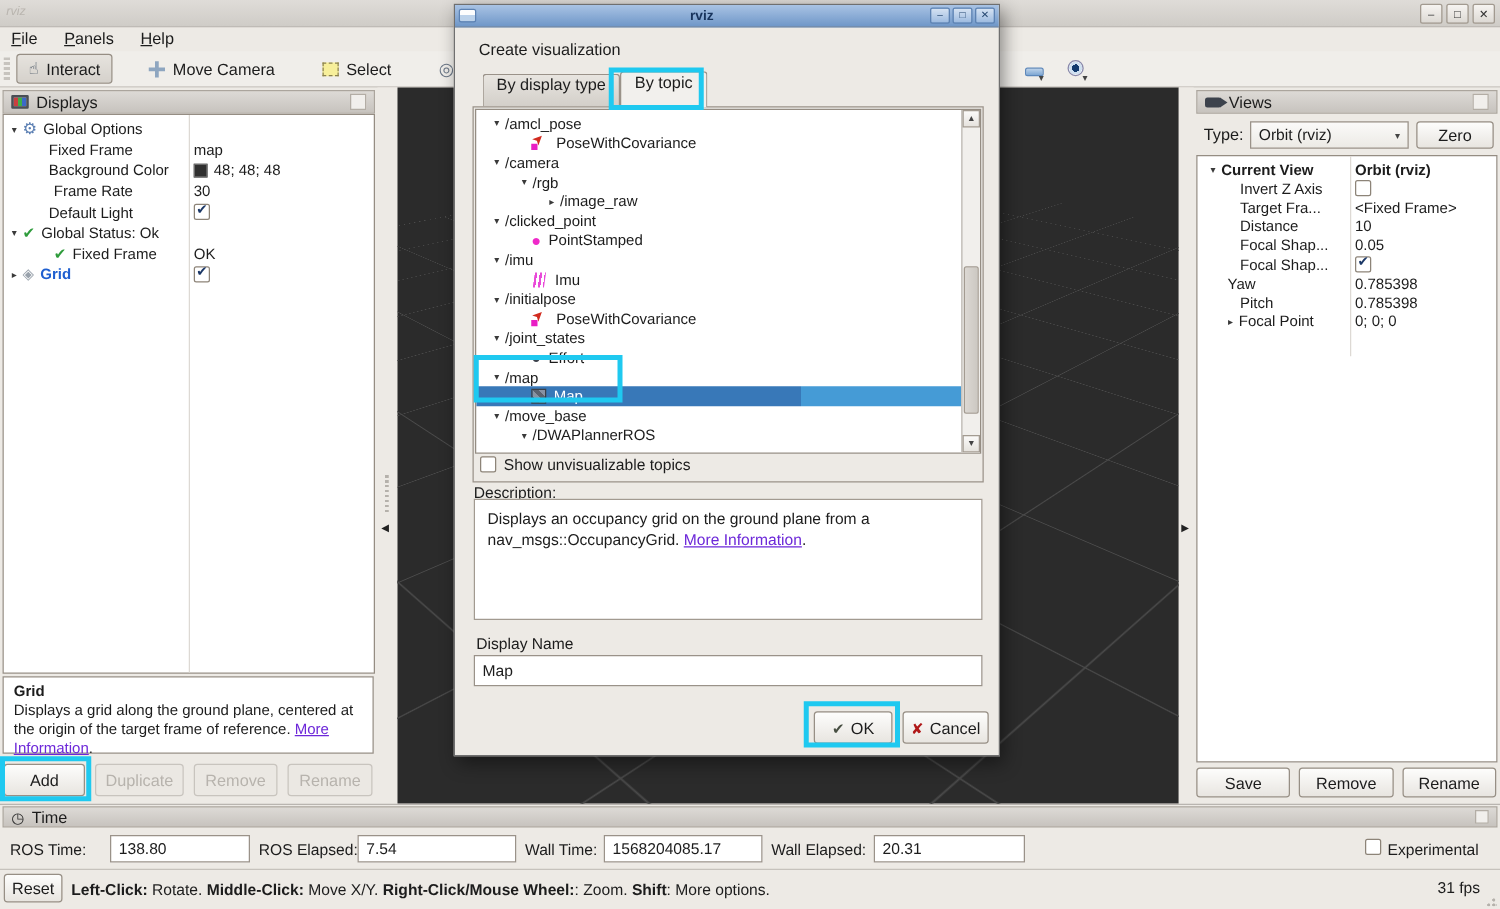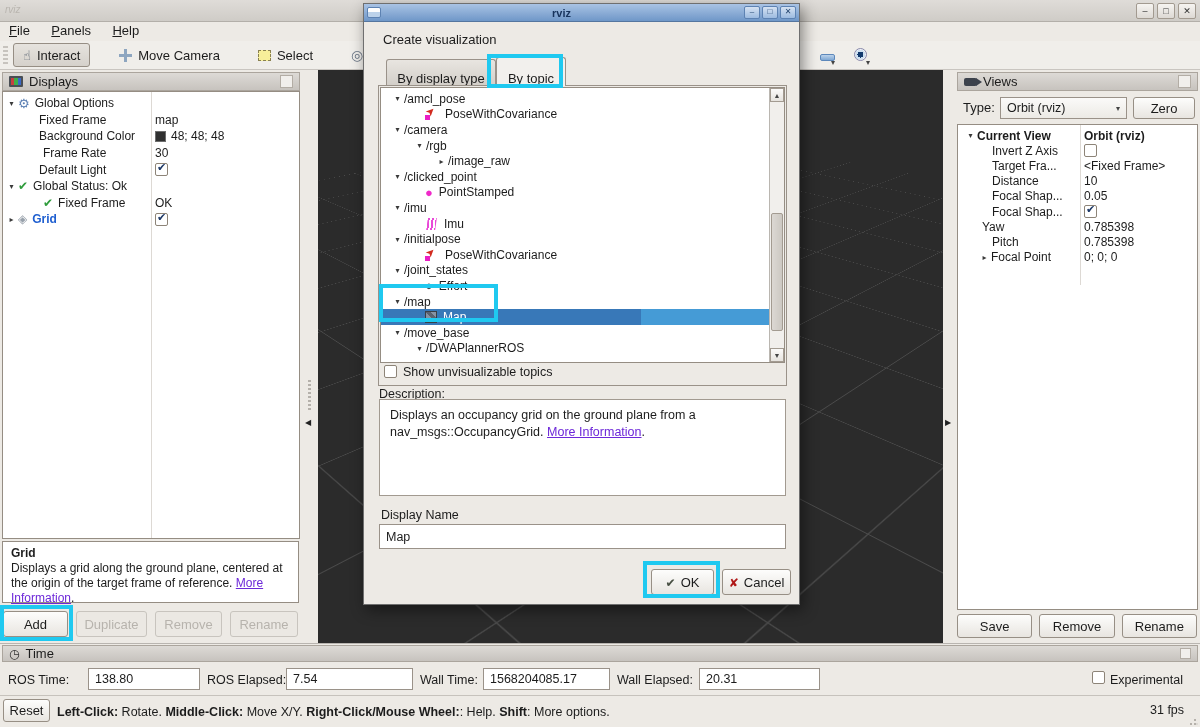--- a/index.html
+++ b/index.html
@@ -78,21 +78,21 @@
                    repeating-linear-gradient(90deg,#4a4a4a 0 1px,transparent 1px 120px);
   transform:perspective(800px) rotateX(62deg) rotateZ(45deg)}
 .splitter{background:#edeae5}
 .sparrow{font-size:8px;color:#222}
 
 .dialog{left:363px;top:3px;width:437px;height:602px;background:#edeae5;border:1px solid #6f6f6f;box-shadow:3px 5px 14px rgba(0,0,0,.45);z-index:20}
 .dtitle{position:absolute;left:0;top:0;width:100%;height:18px;background:linear-gradient(#a9c3e4,#6f97c8);display:flex;align-items:center;padding:0 3px;border-bottom:1px solid #55769f}
 .dtitle .t{flex:1;text-align:center;font-weight:bold;font-size:11px;color:#17335c}
 .dicon{width:14px;height:11px;background:linear-gradient(#fdfdfd 0 4px,#bcd2ea 4px);border:1px solid #5d82b2;border-radius:2px}
 .dbtn{width:16px;height:13px;margin-left:2px;background:linear-gradient(#d5e2f2,#9dbbe0);border:1px solid #5d82b2;border-radius:2px;font-size:8px;line-height:10px;text-align:center;color:#24466f}
-.tab{position:absolute;display:flex;align-items:flex-end;justify-content:center;font-size:13px;border:1px solid #9a9289;border-bottom:none;border-radius:3px 3px 0 0;background:linear-gradient(#e8e5e0,#d2cec8)}
+.tab{position:absolute;display:flex;align-items:flex-start;justify-content:center;font-size:13px;border:1px solid #9a9289;border-bottom:none;border-radius:3px 3px 0 0;background:linear-gradient(#e8e5e0,#d2cec8)}
 .tab.selact{background:#f2f0ed;z-index:2}
 .tabframe{position:absolute;border:1px solid #9a9289;background:#edeae5}
 .field{background:#fff;border:1px solid #9a9289;font-size:12.5px;font-family:inherit;color:#1c1c1c;padding:0 6px}
 
 .hl{position:absolute;border:4px solid #1fc9f0;z-index:60;pointer-events:none}
 .lbl13{font-size:13px}.lbl125{font-size:12.5px}
 .fgrip{position:absolute;right:2px;bottom:2px;width:9px;height:9px;background:radial-gradient(circle at 2px 8px,#b5b1ab 1px,transparent 1.5px),radial-gradient(circle at 6px 8px,#b5b1ab 1px,transparent 1.5px),radial-gradient(circle at 6px 4px,#b5b1ab 1px,transparent 1.5px),radial-gradient(circle at 8px 8px,#b5b1ab 0,transparent 1px)}
 </style>
 </head>
 <body>
@@ -294,21 +294,21 @@
 <input class="abs field" style="left: 483px; top: 668px; width: 127px; height: 22px;" value="1568204085.17">
 <span class="abs lbl125" style="left:617px;top:673px">Wall Elapsed:</span>
 <input class="abs field" style="left: 699px; top: 668px; width: 121px; height: 22px;" value="20.31">
 <span class="abs cbox" style="left:1092px;top:671px"></span>
 <span class="abs lbl125" style="left:1110px;top:673px">Experimental</span>
 
 
 <div class="abs" style="left:0;top:695px;width:1200px;height:32px;background:#edeae5;border-top:1px solid #c6c2bc"></div>
 <div class="abs btn" style="left:3px;top:699px;width:47px;height:23px">Reset</div>
 <div class="abs lbl125" style="left:57px;top:705px;white-space:nowrap">
-  <span class="bold">Left-Click:</span><span> Rotate. </span><span class="bold">Middle-Click:</span><span> Move X/Y. </span><span class="bold">Right-Click/Mouse Wheel:</span><span>: Help. </span><span class="bold">Shift</span><span>: More options.</span>
+  <span class="bold">Left-Click:</span><span> Rotate. </span><span class="bold">Middle-Click:</span><span> Move X/Y. </span><span class="bold">Right-Click/Mouse Wheel:</span><span>: Zoom. </span><span class="bold">Shift</span><span>: More options.</span>
 </div>
 <span class="abs lbl125" style="left:1150px;top:703px">31 fps</span>
 <div class="fgrip"></div>
 
 
 <div class="abs dialog">
   <div class="dtitle">
     <span class="dicon"></span>
     <span class="t">rviz</span>
     <span class="dbtn">–</span>

